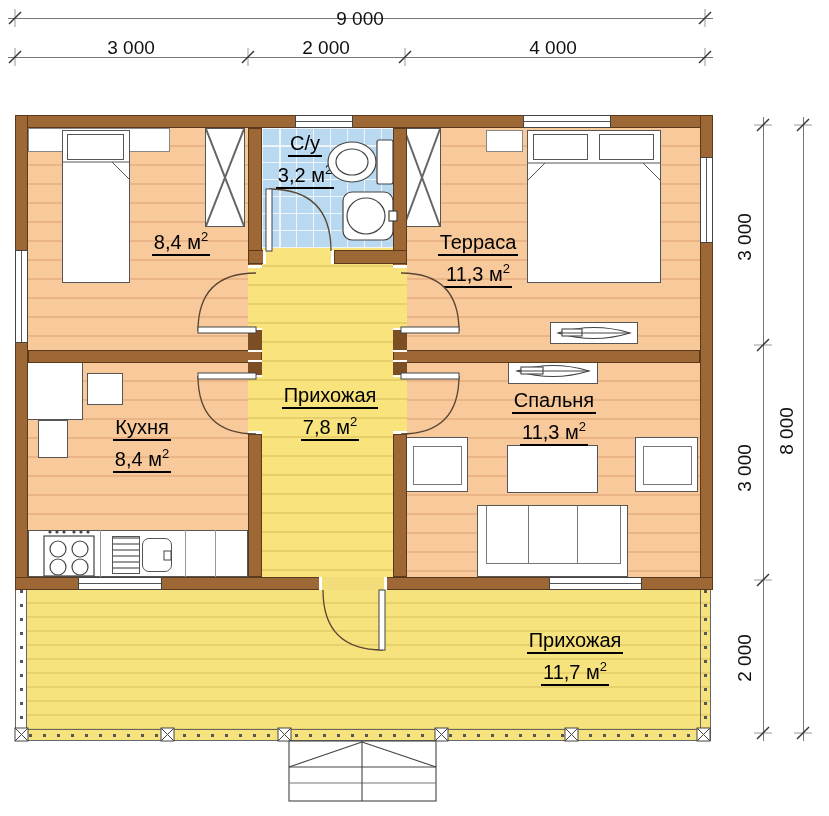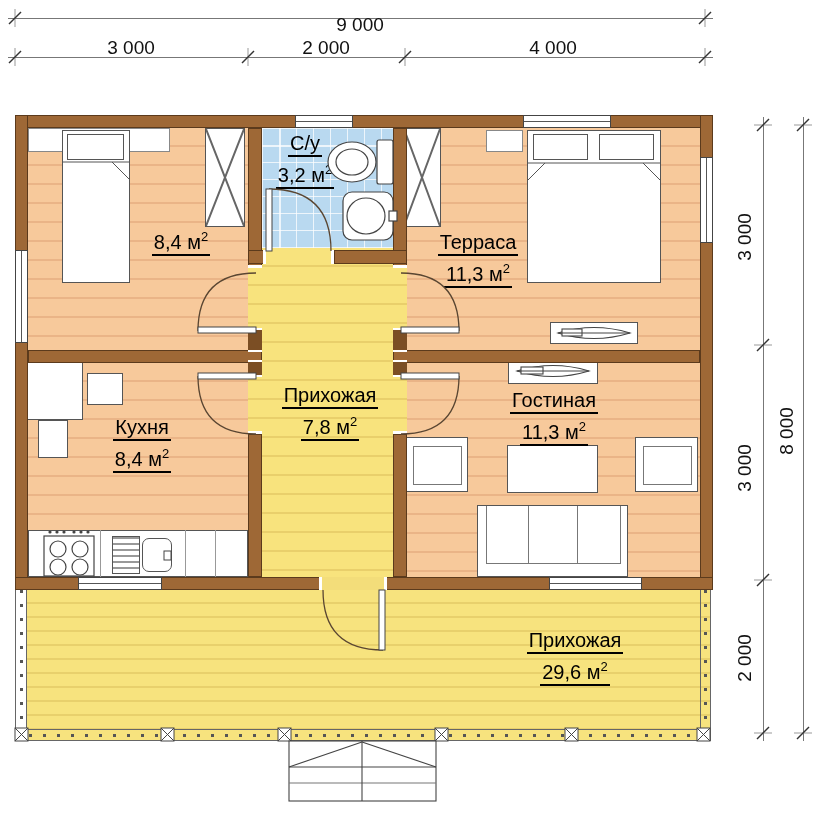--- a/index.html
+++ b/index.html
@@ -154,34 +154,34 @@
   </div>
   <div class="rlabel" style="left:245px;top:384px;">
     <span class="ln"><span class="u">Прихожая</span></span>
     <span class="ln"><span class="u"><span>7,8</span>&nbsp;<span>м</span><sup>2</sup></span></span>
   </div>
   <div class="rlabel" style="left:57px;top:416px;">
     <span class="ln"><span class="u">Кухня</span></span>
     <span class="ln"><span class="u"><span>8,4</span>&nbsp;<span>м</span><sup>2</sup></span></span>
   </div>
   <div class="rlabel" style="left:469px;top:389px;">
-    <span class="ln"><span class="u">Гостиная</span></span>
+    <span class="ln"><span class="u">Спальня</span></span>
     <span class="ln"><span class="u"><span>11,3</span>&nbsp;<span>м</span><sup>2</sup></span></span>
   </div>
   <div class="rlabel" style="left:490px;top:629px;">
     <span class="ln"><span class="u">Прихожая</span></span>
-    <span class="ln"><span class="u"><span>29,6</span>&nbsp;<span>м</span><sup>2</sup></span></span>
+    <span class="ln"><span class="u"><span>11,7</span>&nbsp;<span>м</span><sup>2</sup></span></span>
   </div>
 
   <div class="abs dimline" style="left:8px;top:18px;width:705px;height:1px;"></div>
   <div class="abs dimline" style="left:8px;top:57px;width:705px;height:1px;"></div>
   <div class="abs dimline" style="left:763px;top:117px;width:1px;height:624px;"></div>
   <div class="abs dimline" style="left:803px;top:117px;width:1px;height:624px;"></div>
 
-  <div class="dim" style="left:285px;top:14px;">9 000</div>
+  <div class="dim" style="left:285px;top:8px;">9 000</div>
   <div class="dim" style="left:56px;top:37px;">3 000</div>
   <div class="dim" style="left:251px;top:37px;">2 000</div>
   <div class="dim" style="left:478px;top:37px;">4 000</div>
   <div class="dim vdim" style="left:670px;top:226px;">3 000</div>
   <div class="dim vdim" style="left:670px;top:457px;">3 000</div>
   <div class="dim vdim" style="left:670px;top:647px;">2 000</div>
   <div class="dim vdim" style="left:712px;top:420px;">8 000</div>
 
   <svg class="ov" width="829" height="816" viewBox="0 0 829 816">
 

